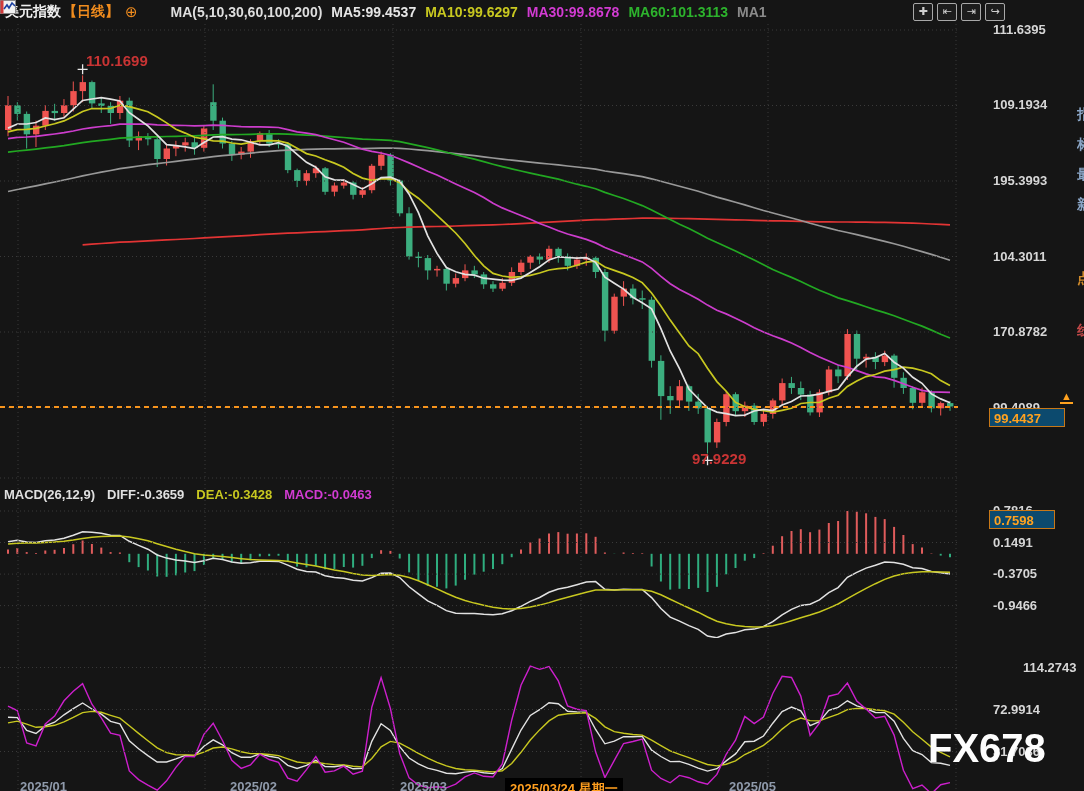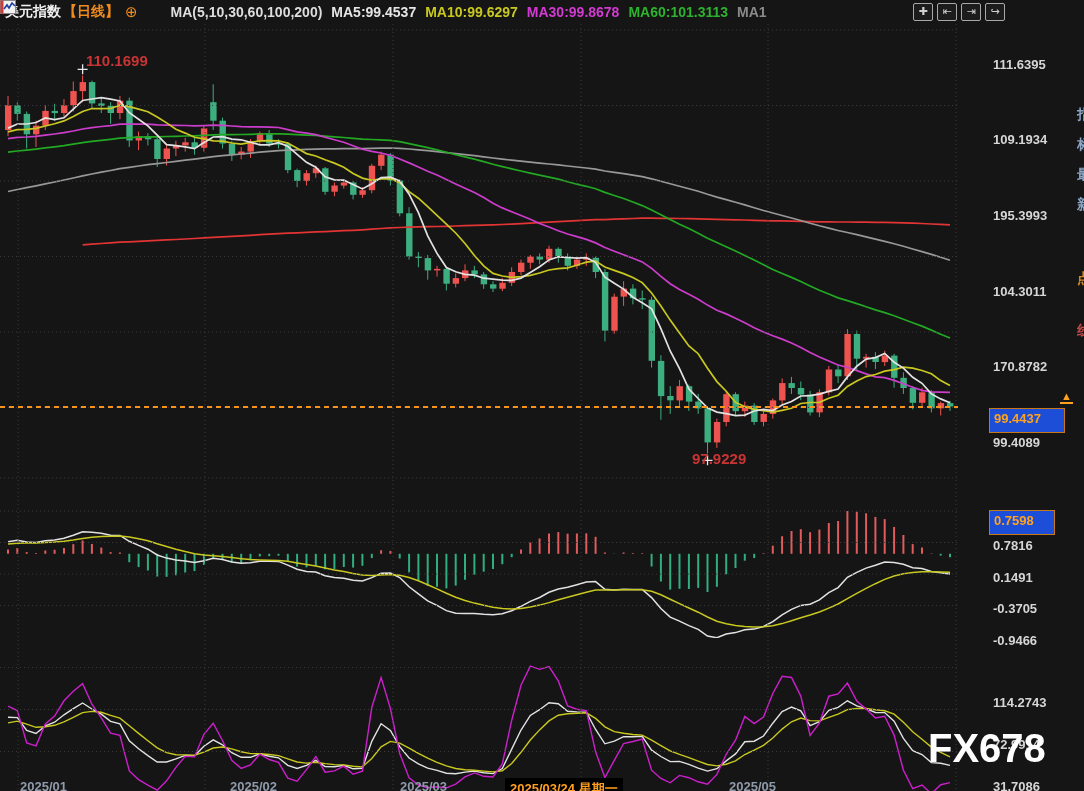--- a/index.html
+++ b/index.html
@@ -15,24 +15,24 @@
   .period{color:#f08c1e;margin-left:2px;}
   .plusbtn{color:#f08c1e;font-size:15px;font-weight:400;margin-left:6px;cursor:pointer;}
   .chart-ic{margin-left:8px;display:inline-block;width:16px;height:14px;}
   .magroup{color:#dedede;}
   .ma5{color:#e6e6e6;}.ma10{color:#c8c820;}.ma30{color:#d23bd2;}.ma60{color:#2db32d;}
   .mamore{color:#8a8a8a;}
   #tools{position:absolute;left:913px;top:3px;display:flex;gap:4px;z-index:5;}
   .tool{width:18px;height:16px;border:1px solid #a8a8a8;border-radius:2px;background:#1c1c1c;
         color:#cfcfcf;font-size:11px;line-height:15px;text-align:center;cursor:pointer;}
   
-  .axlbl{font-size:13px;font-weight:700;color:#d6d6d6;margin-top:35px;}
+  .axlbl{font-size:13px;font-weight:700;color:#d6d6d6;}
   .tlbl{font-size:13px;font-weight:700;color:#8f9aab;}
-  .obox{position:absolute;background:#1d4ed8;border:1px solid #c87818;color:#ffa21f;
-        font-size:13px;font-weight:700;padding:2px 4px 6px 4px;z-index:4;}
+  .obox{position:absolute;background:#0c4a6e;border:1px solid #c87818;color:#ffa21f;
+        font-size:13px;font-weight:700;padding:2px 4px 0 4px;z-index:4;}
   .ann{font-size:15px;font-weight:700;color:#c93434;}
   .hdr{font-size:13px;font-weight:700;display:flex;gap:12px;}
   #watermark{left:928px;top:726px;font-size:40px;font-weight:700;color:#fdfdfd;
              letter-spacing:0px;z-index:5;}
   #latest-arrow{left:1060px;top:390px;color:#ffa21f;font-size:11px;border-bottom:2px solid #ffa21f;
                 padding:0 1px 0px 1px;cursor:pointer;z-index:4;}
   #edge{position:absolute;left:1077px;top:0;width:7px;height:791px;overflow:hidden;z-index:2;}
   #edge div{position:absolute;left:0;font-size:14px;font-weight:700;}
   #datebox{background:#000;color:#ff9f1f;border:0;font-size:13px;font-weight:700;
            padding:2px 5px;z-index:4;position:absolute;}
@@ -422,37 +422,43 @@
   <div id="tools">
       <div class="tool">✚</div>
       <div class="tool">⇤</div>
       <div class="tool">⇥</div>
       <div class="tool">↪</div>
     </div>
 
   <div class="txt ann" style="left:86px;top:52px;">110.1699</div>
   <div class="txt ann" style="left:692px;top:450px;">97.9229</div>
 
+  <div class="txt hdr" style="left:4px;top:487px;">
+    <span style="color:#e0e0e0">MACD(26,12,9)</span>
+    <span style="color:#e0e0e0">DIFF:-0.3659</span>
+    <span style="color:#c8c820">DEA:-0.3428</span>
+    <span style="color:#d23bd2">MACD:-0.0463</span>
+  </div>
 
   <div id="main-axis">
       <div class="txt axlbl" style="left: 993px; top: 22px;">111.6395</div>
       <div class="txt axlbl" style="left: 993px; top: 97.4994px;">109.1934</div>
       <div class="txt axlbl" style="left: 993px; top: 172.999px;">195.3993</div>
       <div class="txt axlbl" style="left: 993px; top: 248.501px;">104.3011</div>
       <div class="txt axlbl" style="left: 993px; top: 324.001px;">170.8782</div>
       <div class="txt axlbl" style="left: 993px; top: 399.5px;">99.4089</div>
     </div>
   <div id="macd-axis">
       <div class="txt axlbl" style="left: 993px; top: 503px;">0.7816</div>
       <div class="txt axlbl" style="left: 993px; top: 534.535px;">0.1491</div>
       <div class="txt axlbl" style="left: 993px; top: 566.065px;">-0.3705</div>
       <div class="txt axlbl" style="left: 993px; top: 597.6px;">-0.9466</div>
     </div>
   <div id="kdj-axis">
-      <div class="txt axlbl" style="left: 993px; top: 659.5px;">114.2743</div>
+      <div class="txt axlbl" style="left: 1023px; top: 659.5px;">114.2743</div>
       <div class="txt axlbl" style="left: 993px; top: 701.5px;">72.9914</div>
       <div class="txt axlbl" style="left: 993px; top: 743.5px;">31.7086</div>
     </div>
   <div id="time-axis">
       <div class="txt tlbl" style="left: 20px; top: 779px;">2025/01</div>
       <div class="txt tlbl" style="left: 230px; top: 779px;">2025/02</div>
       <div class="txt tlbl" style="left: 400px; top: 779px;">2025/03</div>
       <div class="txt tlbl" style="left: 729px; top: 779px;">2025/05</div>
     </div>
 

